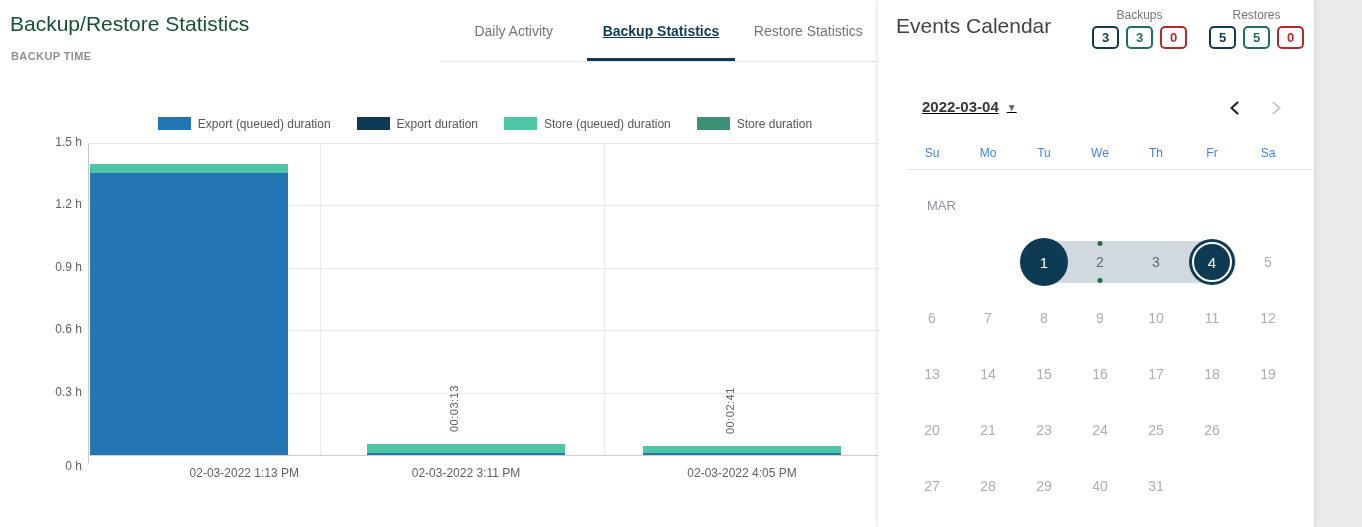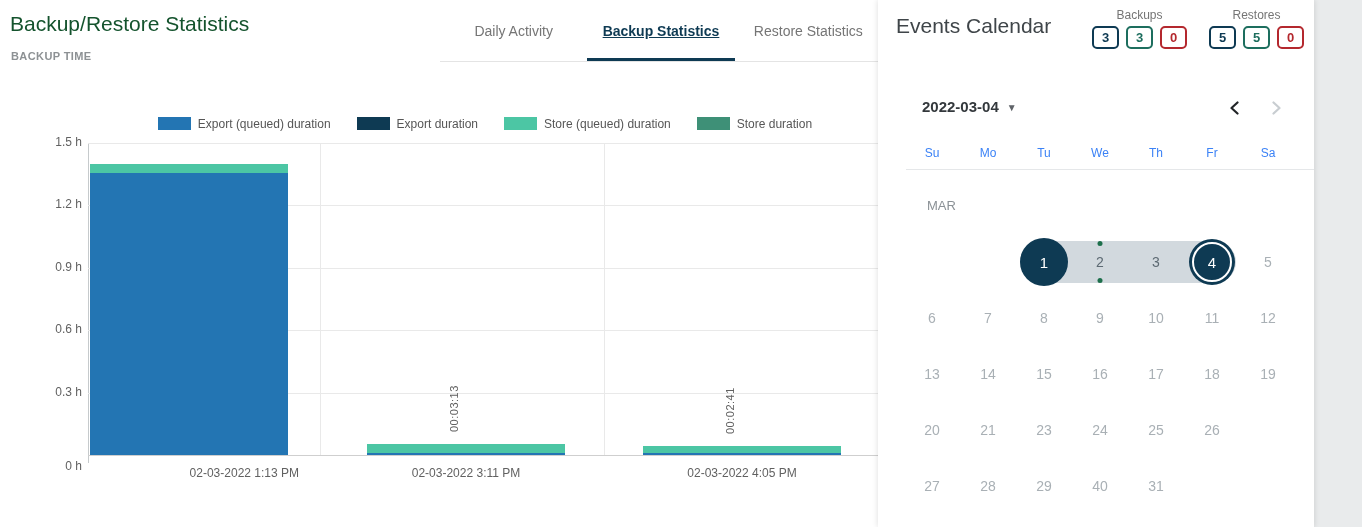--- a/index.html
+++ b/index.html
@@ -37,21 +37,21 @@
 
   
   .rc-title { position:absolute; left:18px; top:14px; font-size:21px; color:#3f4549; }
   #counters { position:absolute; left:214px; top:8px; display:flex; gap:22px; }
   .counter-group { display:flex; flex-direction:column; align-items:center; gap:4px; }
   .counter-label { font-size:12px; color:#757575; }
   .badge-row { display:flex; gap:7px; }
   .badge { min-width:27px; height:23px; padding:0 5px; border:2px solid; border-radius:5px;
            display:flex; align-items:center; justify-content:center; font-size:13px; font-weight:bold; background:#fff; cursor:pointer; }
 
-  .date-row { position:absolute; left:44px; top:98px; display:flex; align-items:center; gap:8px; cursor:pointer; }
+  .date-row { position:absolute; left:44px; top:98px; display:flex; align-items:center; gap:8px; cursor:pointer;text-decoration:underline; }
   .date-text { font-size:15px; font-weight:bold; color:#33383c; }
   .date-caret { font-size:10px; color:#5f6368; margin-top:2px; }
   .nav-btn { position:absolute; top:98px; width:20px; height:20px; display:flex; align-items:center; justify-content:center; cursor:pointer; }
 
   .weekday-row { position:absolute; left:26px; top:146px; width:392px; display:grid; grid-template-columns:repeat(7,56px); }
   .weekday { text-align:center; font-size:12px; color:#3b82f6; }
   .cal-divider { position:absolute; left:28px; right:0; top:169px; height:1px; background:#e5e7e9; }
   .month-label { position:absolute; left:49px; top:198px; font-size:13px; color:#8b9196; }
 
   #cal-grid { position:absolute; left:26px; top:234px; width:392px; }

